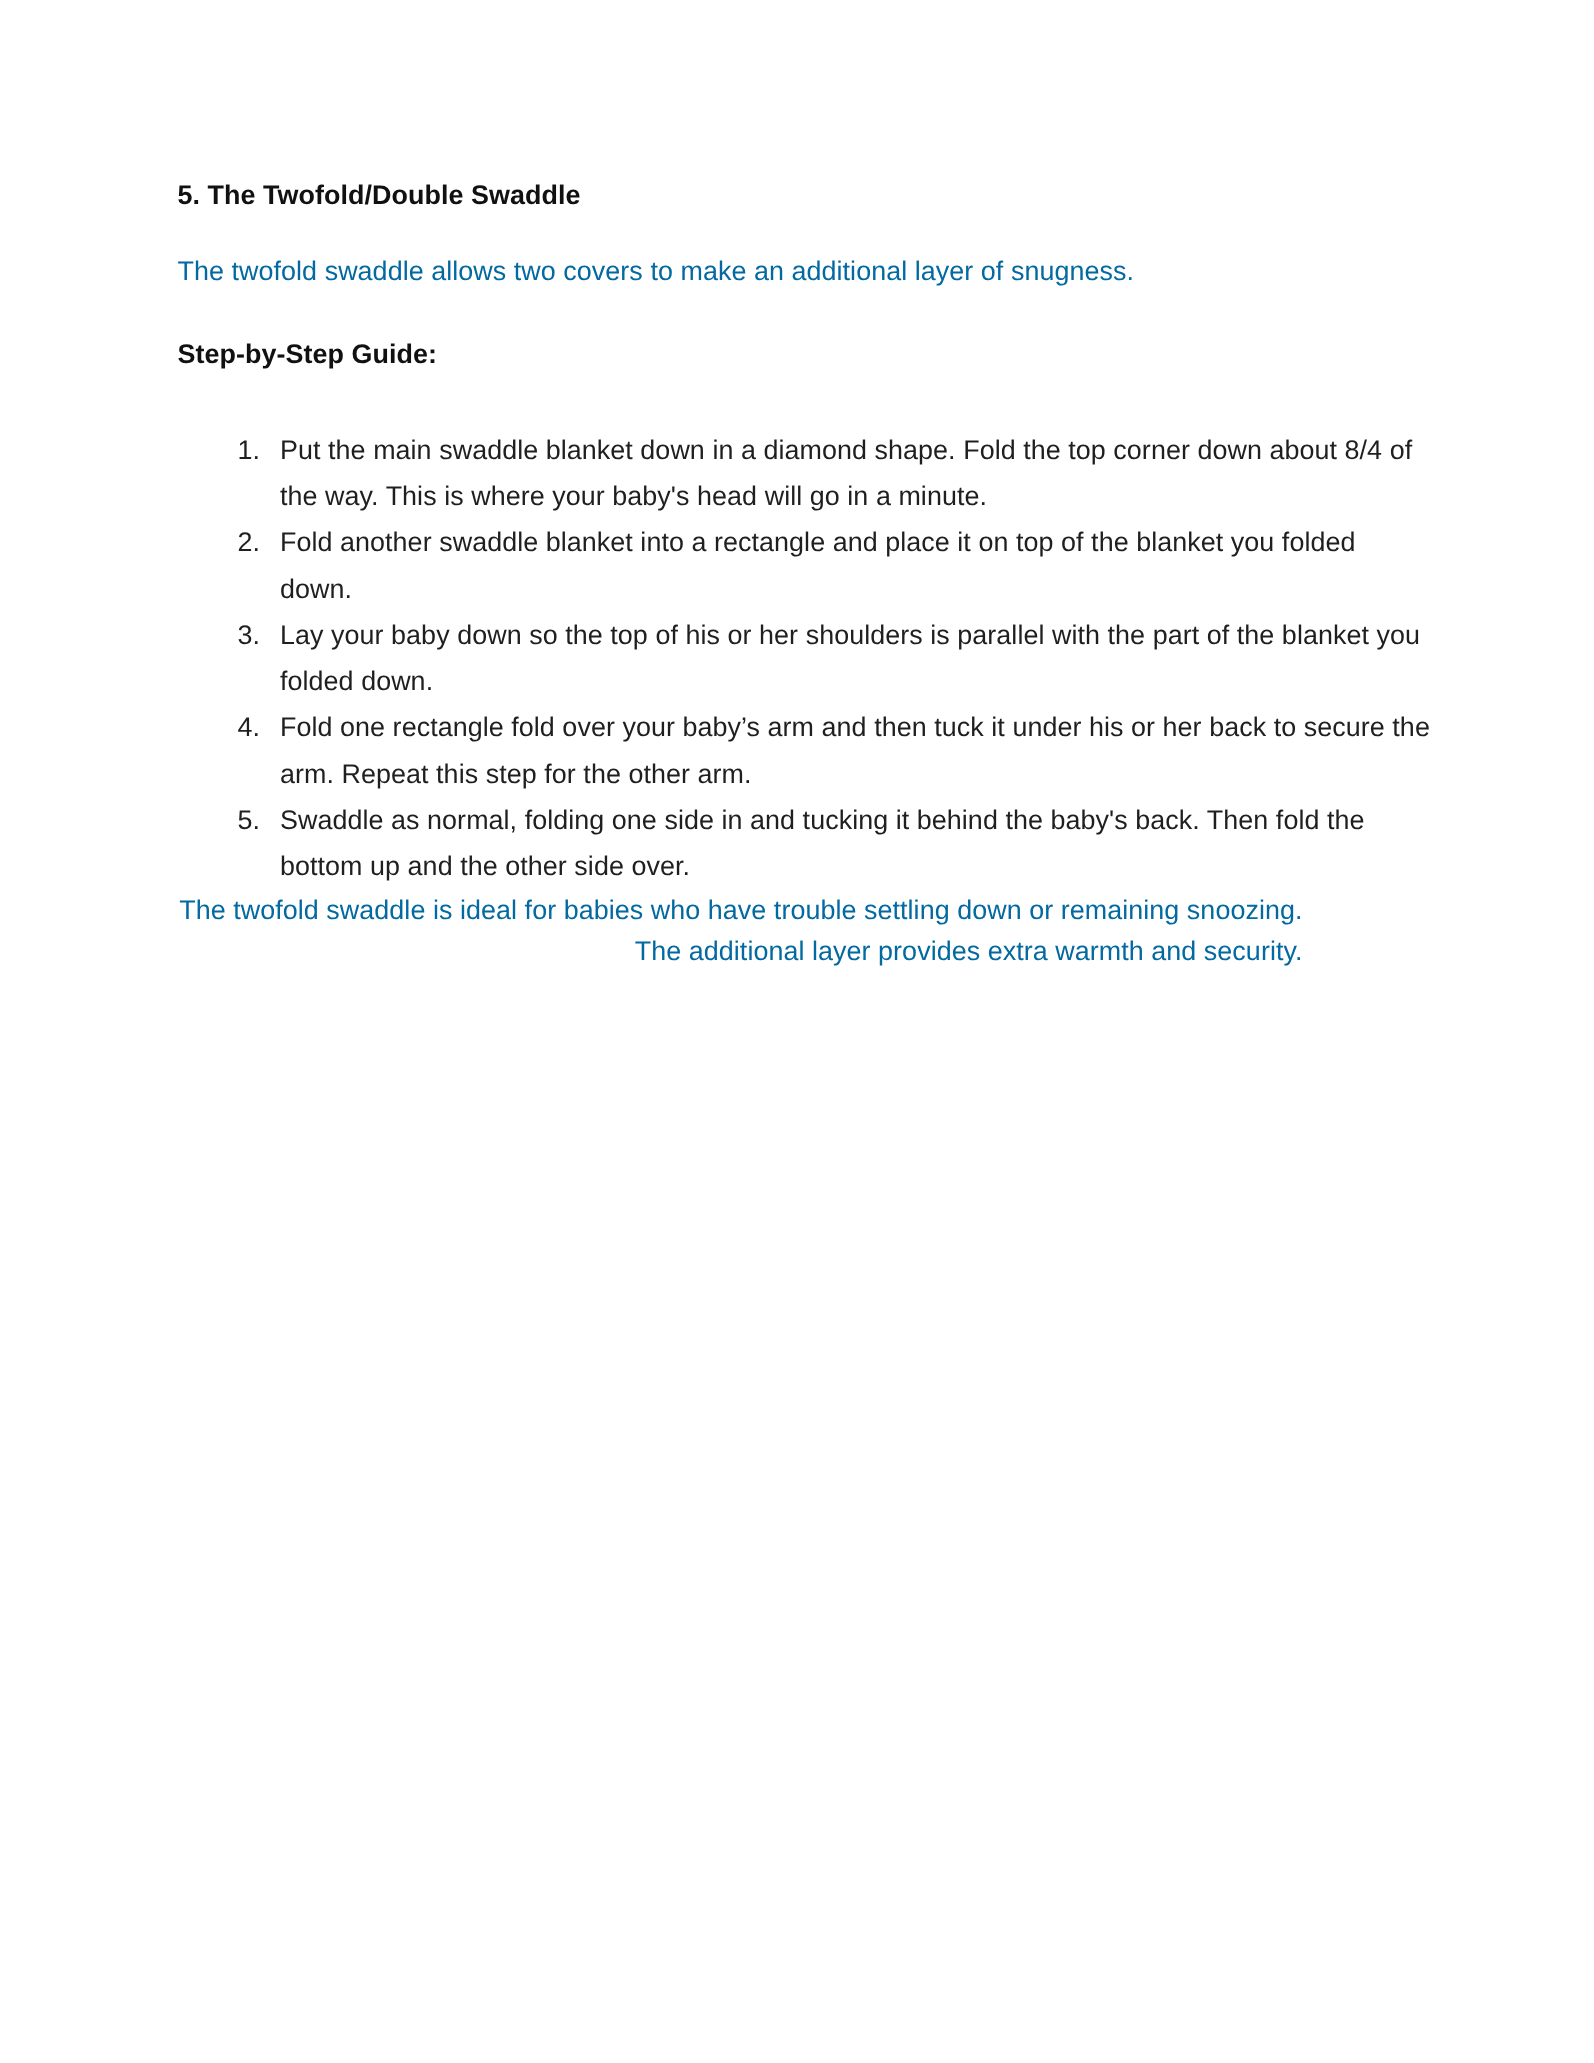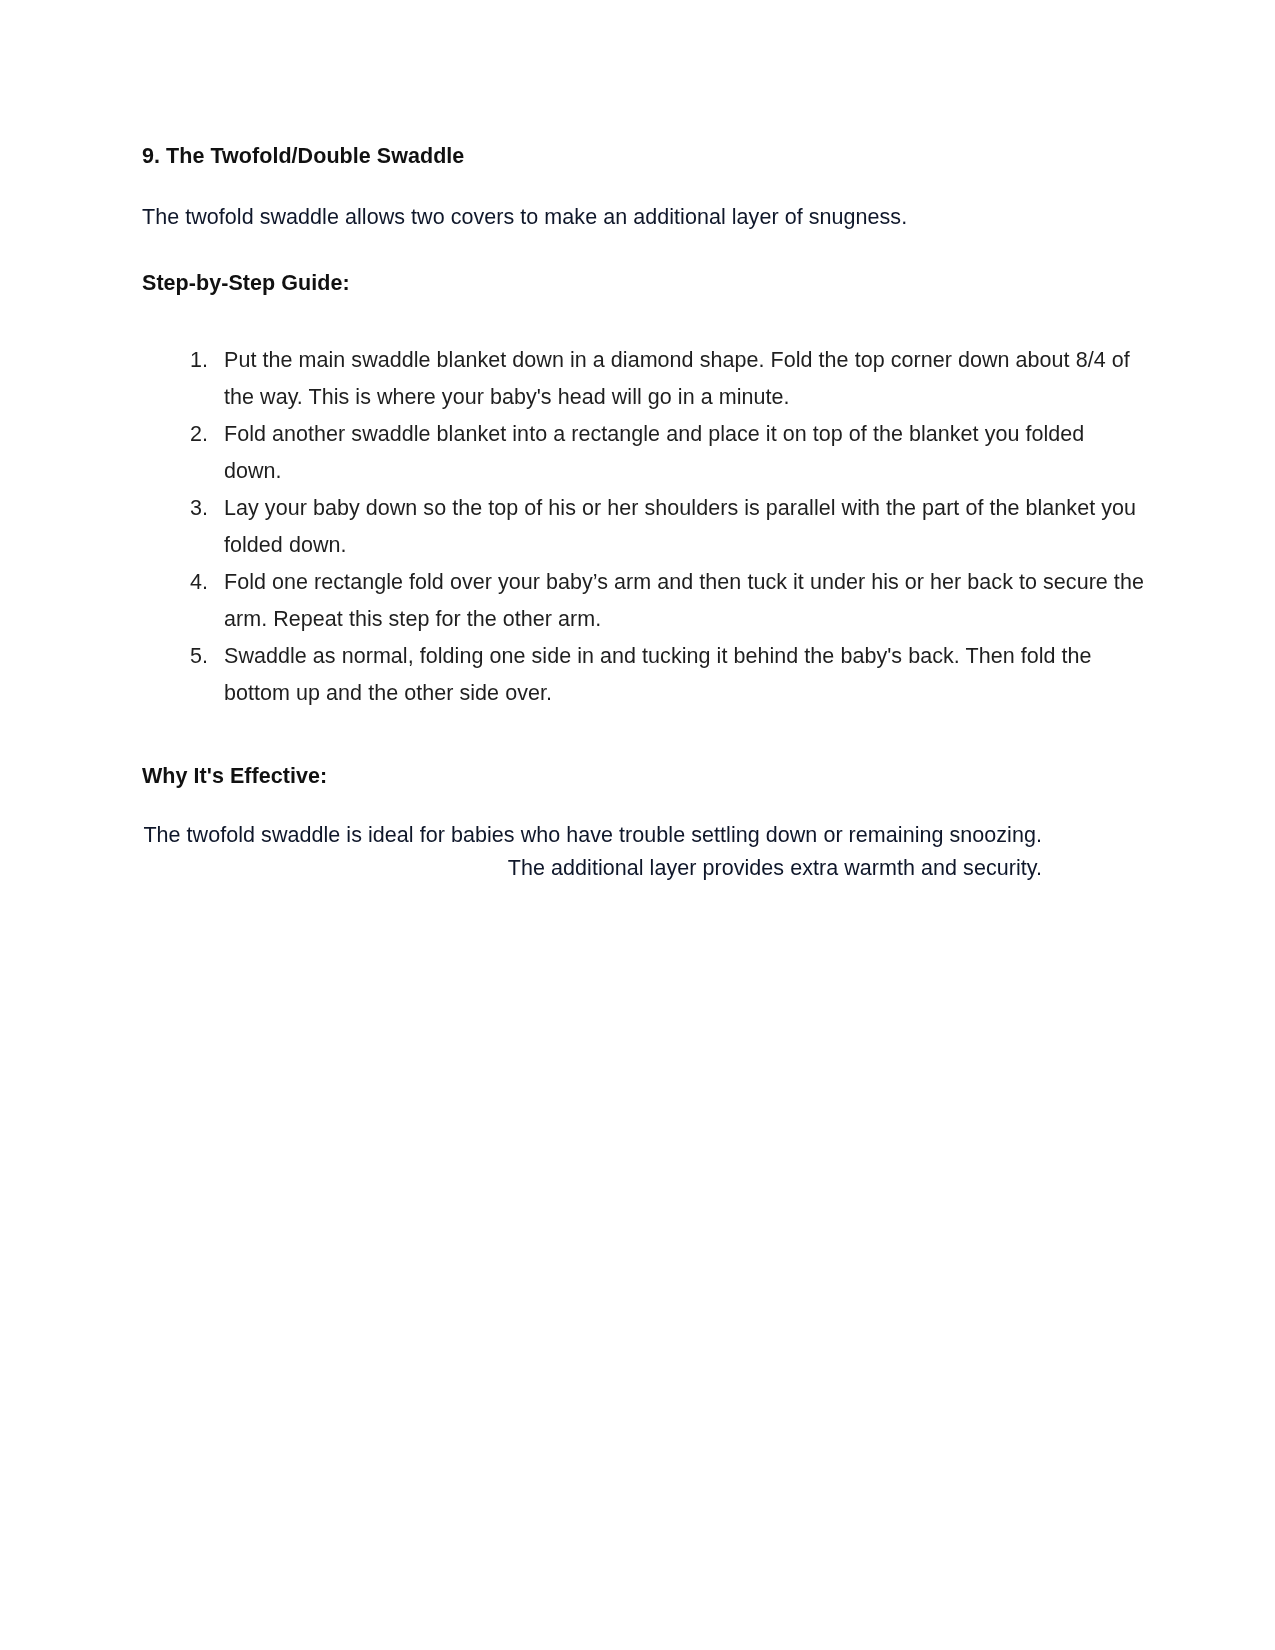--- a/index.html
+++ b/index.html
@@ -38,21 +38,21 @@
     margin-top: 36px;
     margin-bottom: 44px;
   }
   .heading-effective {
     margin-top: 50px;
     margin-bottom: 28px;
   }
   .para {
     font-size: 21.5px;
     line-height: 1.45;
-    color: #0f172a;
+    color: #0369a1;
     margin: 0 0 0 0;
     letter-spacing: 0.05px;
   }
   .para-intro {
     margin-bottom: 0;
   }
   .para-closing {
     width: 900px;
     line-height: 1.55;
     text-align: right;
@@ -77,21 +77,21 @@
   .step-text {
     display: inline;
   }
 </style>
 </head>
 <body>
 
 <div class="page">
   <div class="doc-body">
 
-    <h2 class="section-heading">9. The Twofold/Double Swaddle</h2>
+    <h2 class="section-heading">5. The Twofold/Double Swaddle</h2>
 
     <p class="para para-intro">The twofold swaddle allows two covers to make an additional layer of snugness.</p>
 
     <h3 class="section-heading heading-guide">Step-by-Step Guide:</h3>
 
     <ol class="steps">
       <li>
         <span class="step-text">Put the main swaddle blanket down in a diamond shape. Fold the top corner down about 8/4 of the way. This is where your baby's head will go in a minute.</span>
       </li>
       <li>
@@ -101,18 +101,17 @@
         <span class="step-text">Lay your baby down so the top of his or her shoulders is parallel with the part of the blanket you folded down.</span>
       </li>
       <li>
         <span class="step-text">Fold one rectangle fold over your baby’s arm and then tuck it under his or her back to secure the arm. Repeat this step for the other arm.</span>
       </li>
       <li>
         <span class="step-text">Swaddle as normal, folding one side in and tucking it behind the baby's back. Then fold the bottom up and the other side over.</span>
       </li>
     </ol>
 
-    <h3 class="section-heading heading-effective">Why It's Effective:</h3>
 
     <p class="para para-closing">The twofold swaddle is ideal for babies who have trouble settling down or remaining snoozing. The additional layer provides extra warmth and security.</p>
 
   </div>
 </div>
 
 </body></html>

